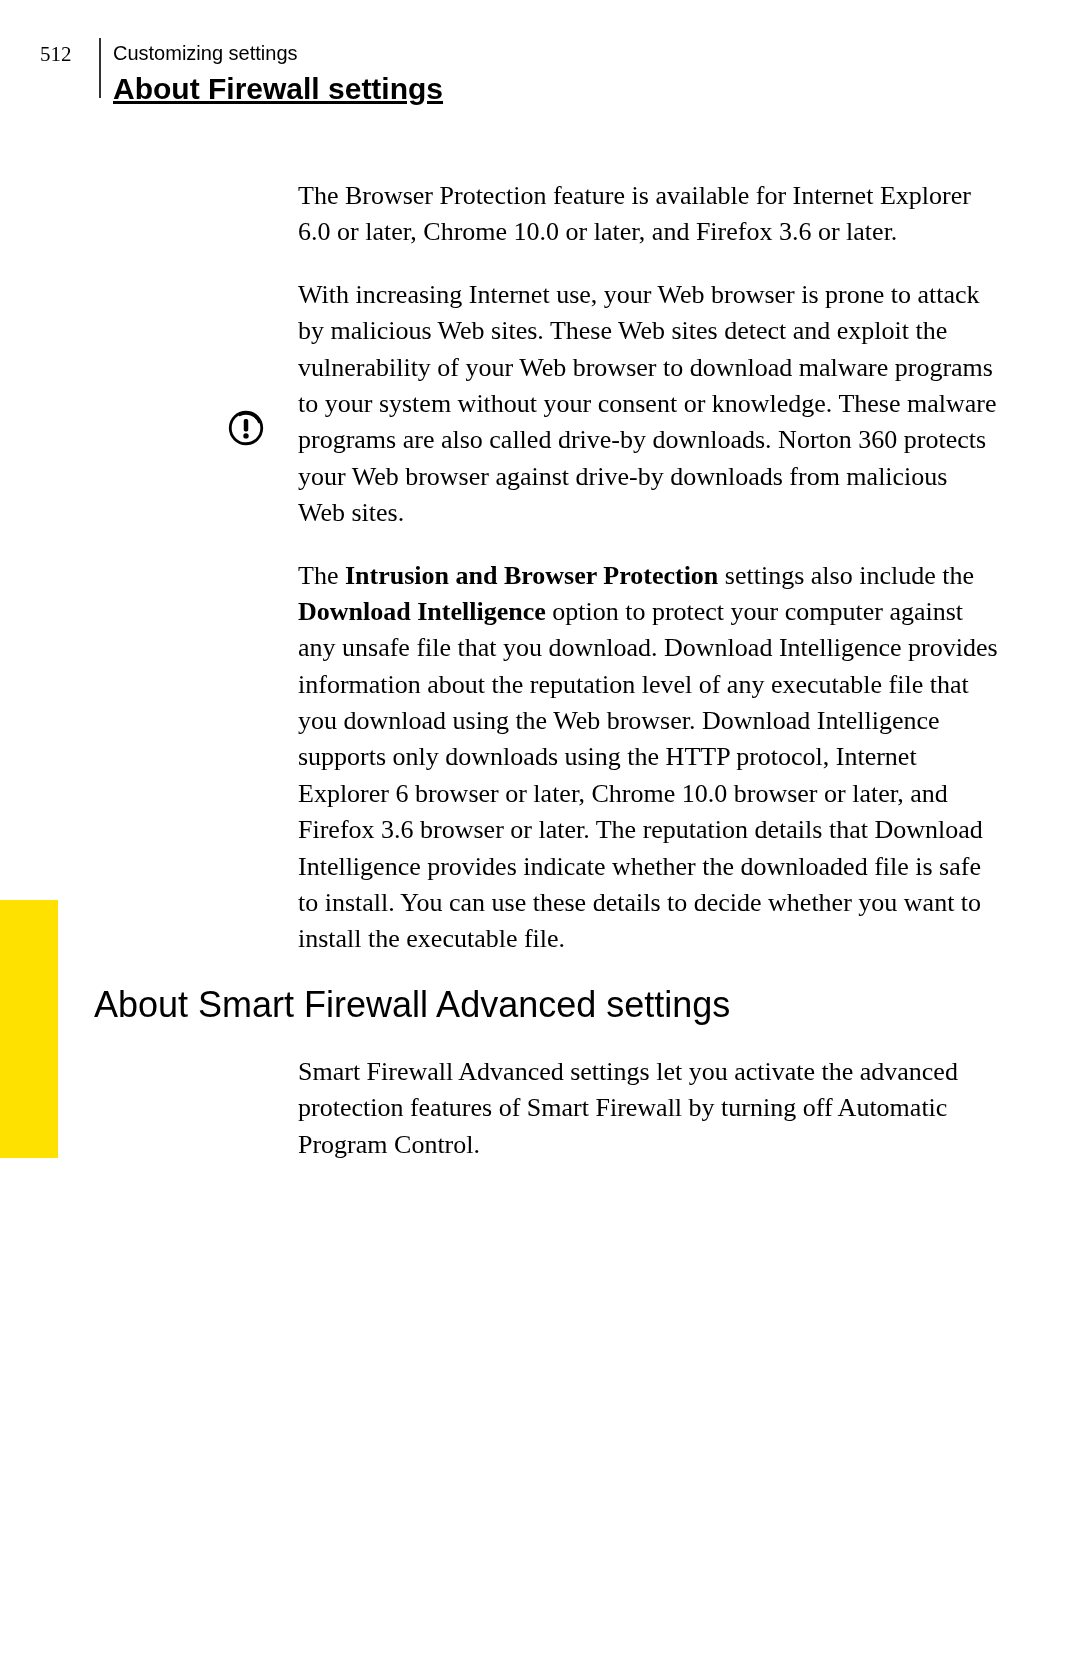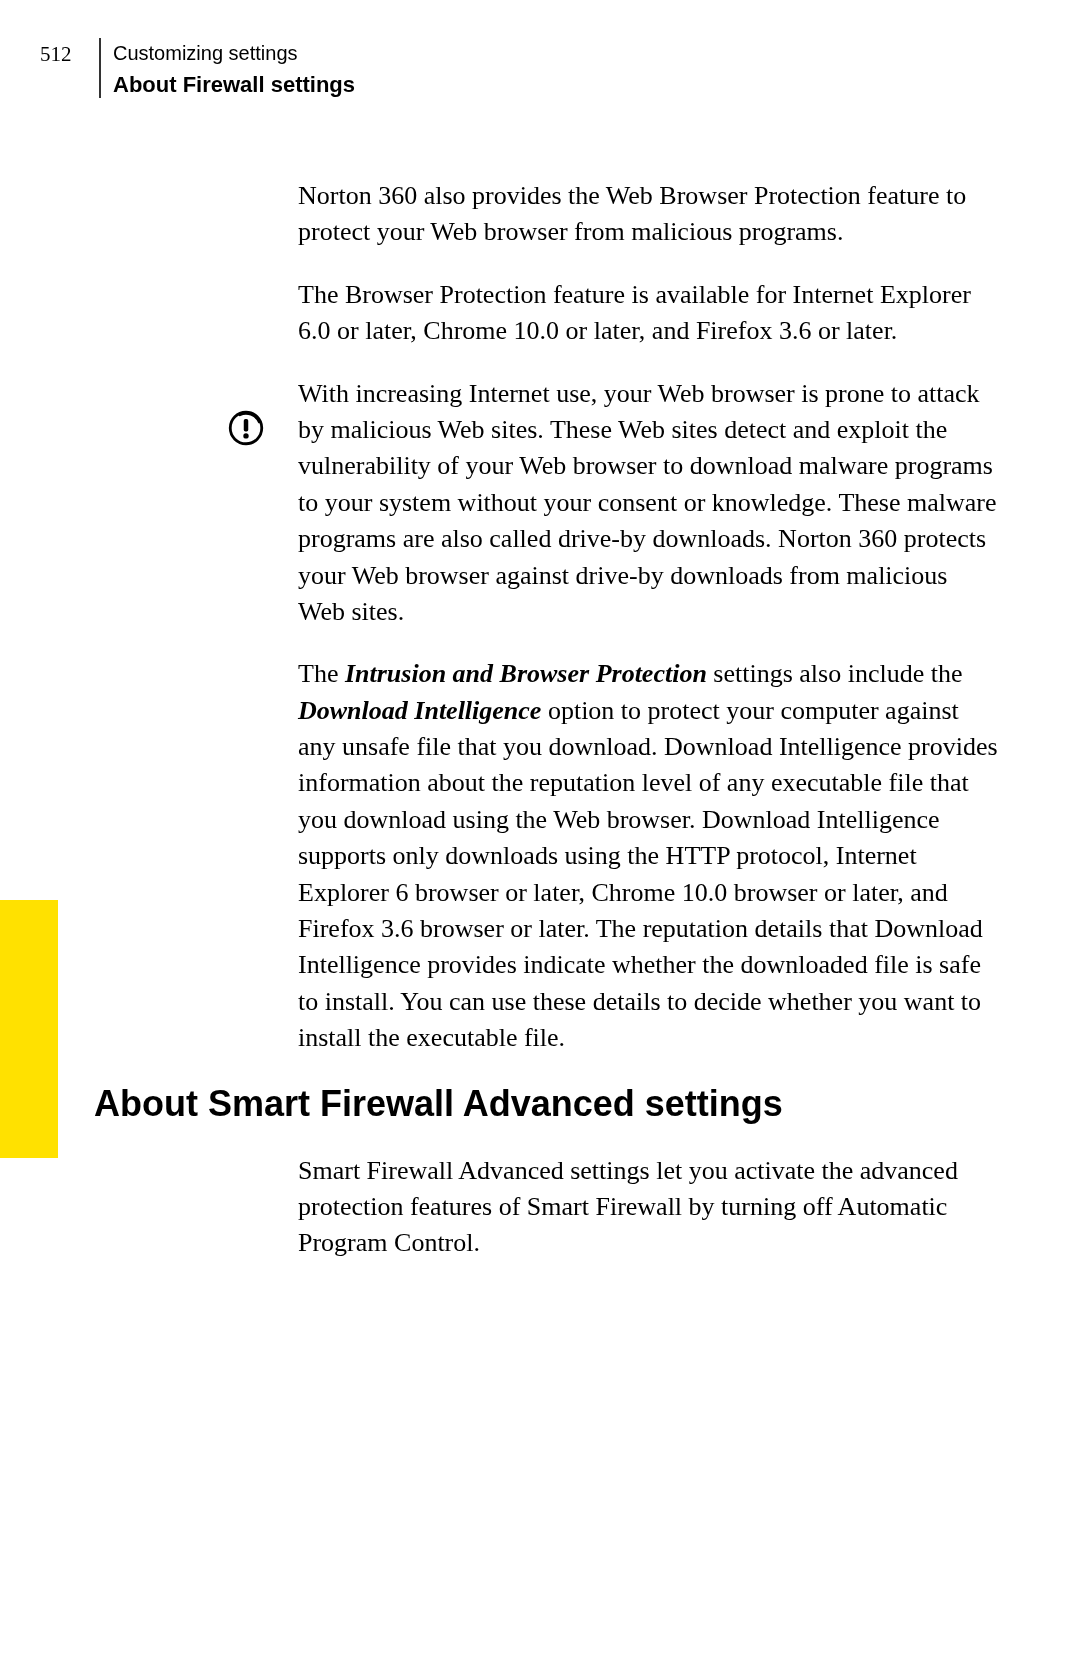--- a/index.html
+++ b/index.html
@@ -34,23 +34,24 @@
       position: absolute;
       left: 113px;
       top: 42px;
       font-size: 20px;
       font-family: Arial, Helvetica, sans-serif;
     }
     .header-section {
       position: absolute;
       left: 113px;
       top: 72px;
-      font-size: 22px;
+      font-size: 30px;
       font-weight: bold;
       font-family: Arial, Helvetica, sans-serif;
+      text-decoration: underline;
     }
     .yellow-tab {
       position: absolute;
       left: 0;
       top: 900px;
       width: 58px;
       height: 258px;
       background: #ffe100;
     }
     .content {
@@ -69,28 +70,27 @@
       left: 228px;
       top: 410px;
     }
     .note-icon svg {
       width: 36px;
       height: 36px;
     }
     .heading {
       font-family: Arial, Helvetica, sans-serif;
       font-size: 36px;
-      font-weight: 700;
+      font-weight: 400;
       margin-top: 18px;
       margin-bottom: 28px;
       margin-left: -204px;
     }
     .bold {
       font-weight: bold;
-      font-style: italic;
     }
   </style>
 </head>
 <body>
 
 <div class="page-number">512</div>
 <div class="header-divider"></div>
 <div class="header-chapter">Customizing settings</div>
 <div class="header-section">About Firewall settings</div>
 
@@ -99,21 +99,20 @@
 <div class="note-icon">
   <svg viewBox="0 0 32 32">
     <circle cx="16" cy="16" r="14" fill="none" stroke="#000" stroke-width="2.5"></circle>
     <path d="M 16 3 A 13 13 0 0 1 29 16" fill="none" stroke="#000" stroke-width="2.5" stroke-linecap="round" transform="rotate(-25 16 16)"></path>
     <rect x="14" y="8" width="4" height="11" fill="#000" rx="1.5"></rect>
     <circle cx="16" cy="23" r="2.4" fill="#000"></circle>
   </svg>
 </div>
 
 <div class="content">
-  <p class="para">Norton 360 also provides the Web Browser Protection feature to protect your Web browser from malicious programs.</p>
   <p class="para">The Browser Protection feature is available for Internet Explorer 6.0 or later, Chrome 10.0 or later, and Firefox 3.6 or later.</p>
   <p class="para">With increasing Internet use, your Web browser is prone to attack by malicious Web sites. These Web sites detect and exploit the vulnerability of your Web browser to download malware programs to your system without your consent or knowledge. These malware programs are also called drive-by downloads. Norton 360 protects your Web browser against drive-by downloads from malicious Web sites.</p>
   <p class="para">
     <span>The </span><span class="bold">Intrusion and Browser Protection</span><span> settings also include the </span><span class="bold">Download Intelligence</span><span> option to protect your computer against any unsafe file that you download. Download Intelligence provides information about the reputation level of any executable file that you download using the Web browser. Download Intelligence supports only downloads using the HTTP protocol, Internet Explorer 6 browser or later, Chrome 10.0 browser or later, and Firefox 3.6 browser or later. The reputation details that Download Intelligence provides indicate whether the downloaded file is safe to install. You can use these details to decide whether you want to install the executable file.</span>
   </p>
   <h2 class="heading">About Smart Firewall Advanced settings</h2>
   <p class="para">Smart Firewall Advanced settings let you activate the advanced protection features of Smart Firewall by turning off Automatic Program Control.</p>
 </div>
 
 </body></html>

